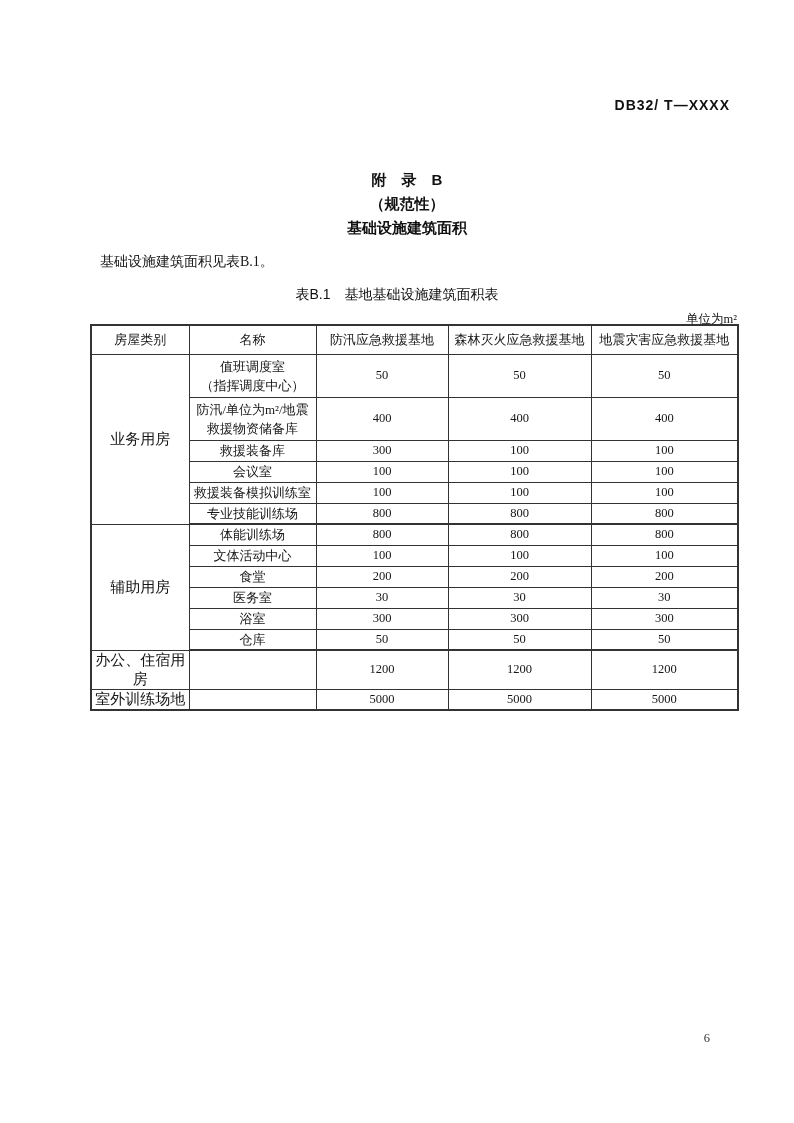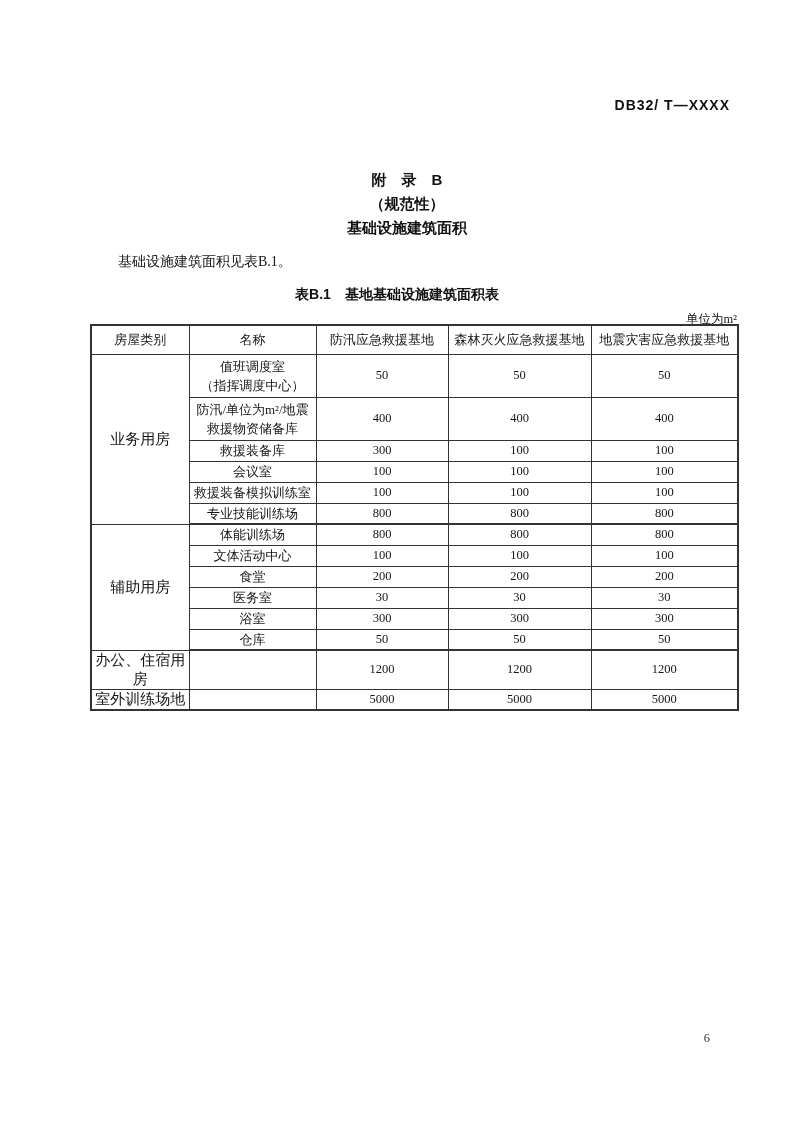--- a/index.html
+++ b/index.html
@@ -19,28 +19,28 @@
     color:#111;
   }
   .appendix-title{
     position:absolute;top:168px;left:0;right:0;
     text-align:center;
     font-family:"Liberation Sans","DejaVu Sans",sans-serif;
     font-weight:bold;color:#111;
   }
   .appendix-title .t-line{font-size:15px;line-height:24px;padding-left:20px;}
   .intro{
-    position:absolute;top:252px;left:90px;margin:0;
+    position:absolute;top:252px;left:72px;margin:0;
     font-size:14px;line-height:20px;text-indent:28px;color:#161616;
   }
   .caption{
     position:absolute;top:286px;left:0;right:0;
     text-align:center;
     font-family:"Liberation Sans","DejaVu Sans",sans-serif;
-    font-weight:bold;font-size:14px;color:#111;
+    font-weight:normal;font-size:14px;color:#111;
   }
   .unit-note{
     position:absolute;top:311px;right:57px;
     font-size:12.5px;color:#161616;
   }
   table.area{
     position:absolute;top:324px;left:90px;
     width:647px;
     border-collapse:collapse;
     table-layout:fixed;

